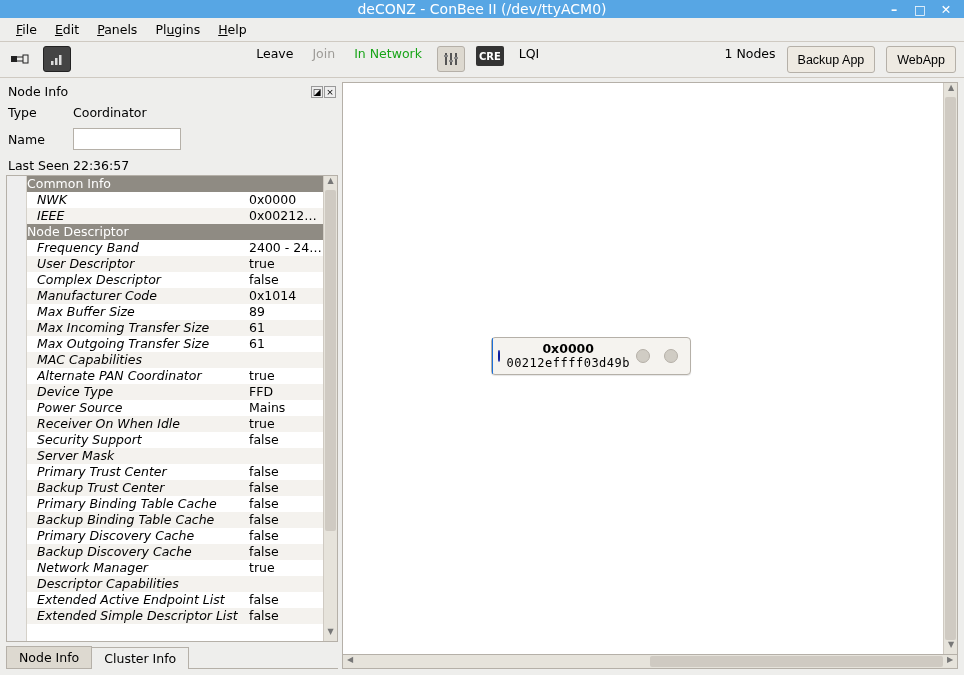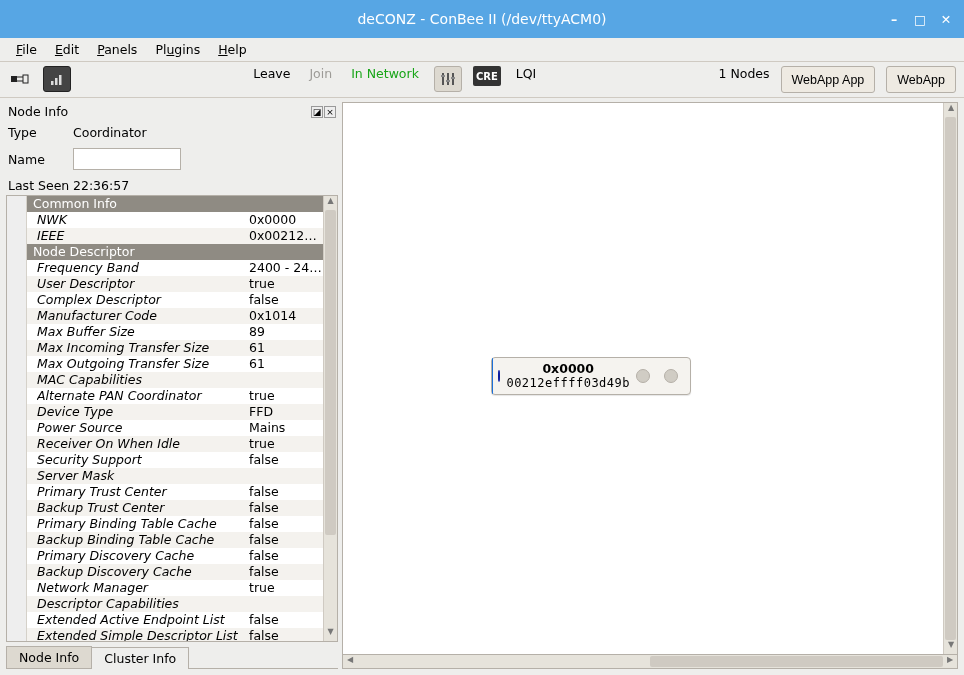--- a/index.html
+++ b/index.html
@@ -7,21 +7,21 @@
   font-family: "DejaVu Sans", "Liberation Sans", Arial, sans-serif;
   font-size: 12.5px;
   background: #eeeeec;
   width: 964px;
   height: 675px;
   overflow: hidden;
   display: flex;
   flex-direction: column;
 }
 .titlebar {
-  height: 38px;
+  height: 18px;
   background: #57a6e4;
   color: #fff;
   display: flex;
   align-items: center;
   position: relative;
 }
 .titlebar .title {
   position: absolute;
   left: 0; right: 0;
   text-align: center;
@@ -119,21 +119,21 @@
   background:#fff;
 }
 .tree-wrap {
   flex:1; display:flex; min-height:0;
   border:1px solid #b5b0a8;
   margin-top:2px;
 }
 .tree-spacer { width:20px; background:#eee; border-right:1px solid #d5d1c9;}
 .tree-content { flex:1; overflow:hidden; position:relative; background:#fff;}
 .tree-inner { position:absolute; inset:0; overflow:hidden; }
-.tree-row { display:flex; height:16px; line-height:16px; padding-left:6px; overflow:hidden; white-space:nowrap;}
+.tree-row { display:flex; height:16px; line-height:16px; padding-left:0; overflow:hidden; white-space:nowrap;}
 .tree-row.section { background:#8f8b83; color:#fff; font-weight:normal; }
 .tree-row.item { padding-left:10px; }
 .tree-row.item.alt { background:#f4f2ee; }
 .tree-row .k { width:212px; overflow:hidden; text-overflow:ellipsis;font-style:italic;}
 .tree-row .v { flex:1; overflow:hidden; text-overflow:ellipsis;}
 .tree-vscroll {
   width:14px; background:#e6e3db; border-left:1px solid #cfcac2;
   display:flex; flex-direction:column;
 }
 .tree-vscroll .arrow { height:14px; text-align:center; font-size:8px; color:#777; cursor:pointer;}
@@ -239,21 +239,21 @@
         <rect x="12" y="1" width="2" height="12" fill="#555"></rect>
         <rect x="1" y="3" width="4" height="2" fill="#888"></rect>
         <rect x="6" y="8" width="4" height="2" fill="#888"></rect>
         <rect x="11" y="5" width="4" height="2" fill="#888"></rect>
       </svg>
   </div>
   <span class="badge">CRE</span>
   <span class="tlink">LQI</span>
   <div class="spacer"></div>
   <span>1 Nodes</span>
-  <button class="btn">WebApp App</button>
+  <button class="btn">Backup App</button>
   <button class="btn">WebApp</button>
 </div>
 
 <div class="mainarea">
   <div class="leftpanel">
     <div class="panelheader">
       <span>Node Info</span>
       <div class="hicons">
         <span>◪</span>
         <span>×</span>

